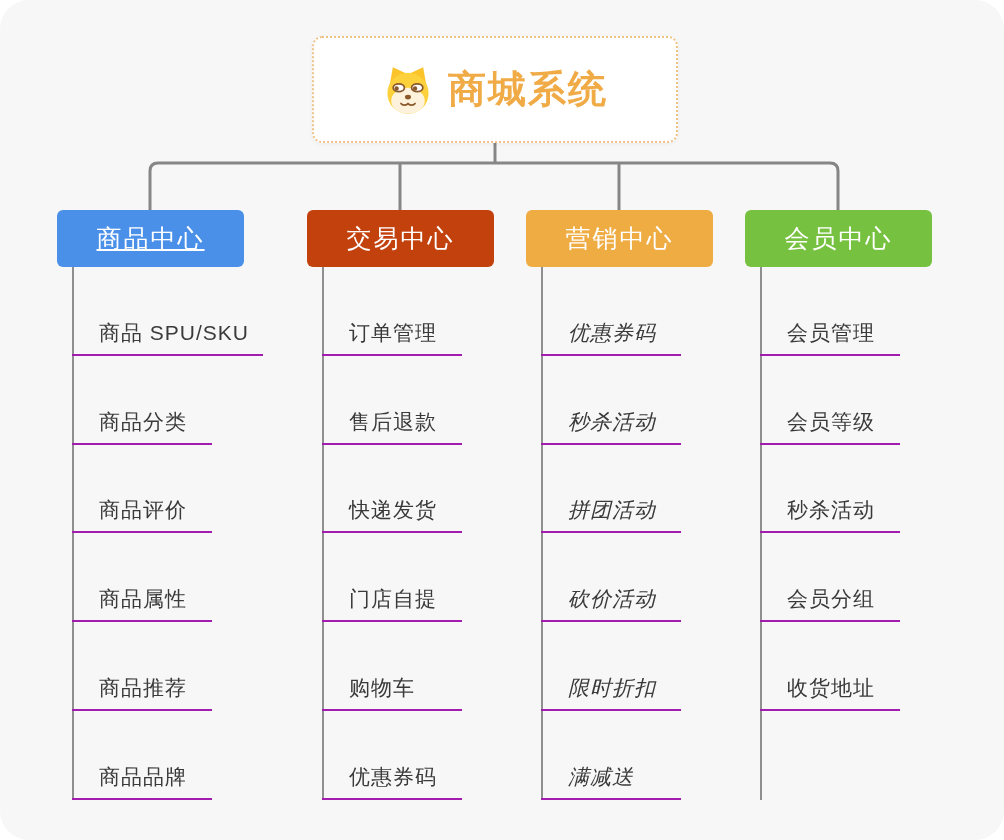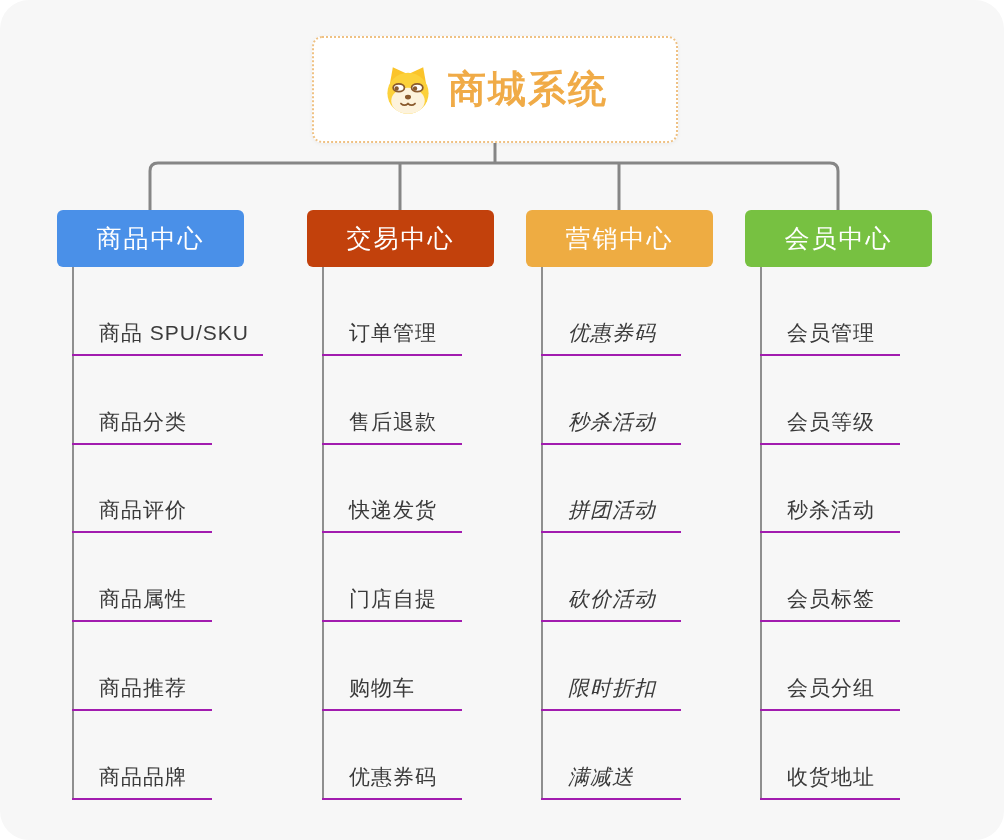--- a/index.html
+++ b/index.html
@@ -129,21 +129,21 @@
       <ellipse cx="15.5" cy="22" rx="5.2" ry="3.6" fill="#ffffff" stroke="#8a5a2d" stroke-width="1.6"></ellipse>
       <ellipse cx="32.5" cy="22" rx="5.2" ry="3.6" fill="#ffffff" stroke="#8a5a2d" stroke-width="1.6"></ellipse>
       <circle cx="13.5" cy="22.6" r="2" fill="#8a5a2d"></circle>
       <circle cx="30.5" cy="22.6" r="2" fill="#8a5a2d"></circle>
       <ellipse cx="24" cy="30.5" rx="2.8" ry="2.2" fill="#8a5a2d"></ellipse>
       <path d="M17.5 36.5 q3.2 3 6.5 0 q3.3 3 6.5 0" stroke="#8a5a2d" stroke-width="1.6" fill="none" stroke-linecap="round"></path>
     </svg>
     <span class="root-label">商城系统</span>
   </div>
 
-  <div class="branch-node branch-1" style="background-color: rgb(74, 144, 232);">
+  <div class="branch-node branch-1" style="background-color: rgb(74, 144, 232); text-decoration: underline;">
     <span>商品中心</span>
   </div>
   <div class="branch-node branch-2" style="background-color: #c2410c;">
     <span>交易中心</span>
   </div>
   <div class="branch-node branch-3" style="background-color: rgb(238, 172, 66);">
     <span>营销中心</span>
   </div>
   <div class="branch-node branch-4" style="background-color: rgb(119, 193, 65);">
     <span>会员中心</span>
@@ -173,18 +173,17 @@
     <li class="child">拼团活动</li>
     <li class="child">砍价活动</li>
     <li class="child">限时折扣</li>
     <li class="child">满减送</li>
   </ul>
 
   <ul class="child-list col-4">
     <li class="child">会员管理</li>
     <li class="child">会员等级</li>
     <li class="child">秒杀活动</li>
-    <li class="child">会员标签</li>
     <li class="child">会员分组</li>
     <li class="child">收货地址</li>
   </ul>
 
 </div>
 
 </body></html>

